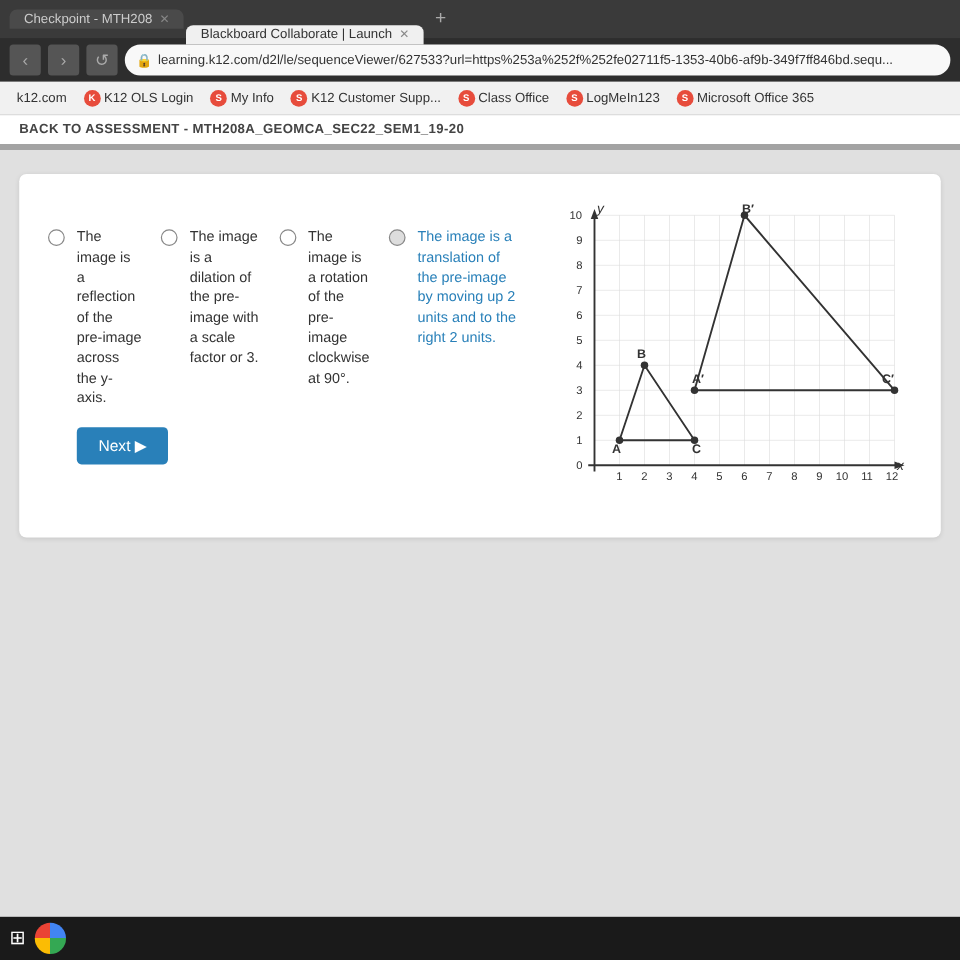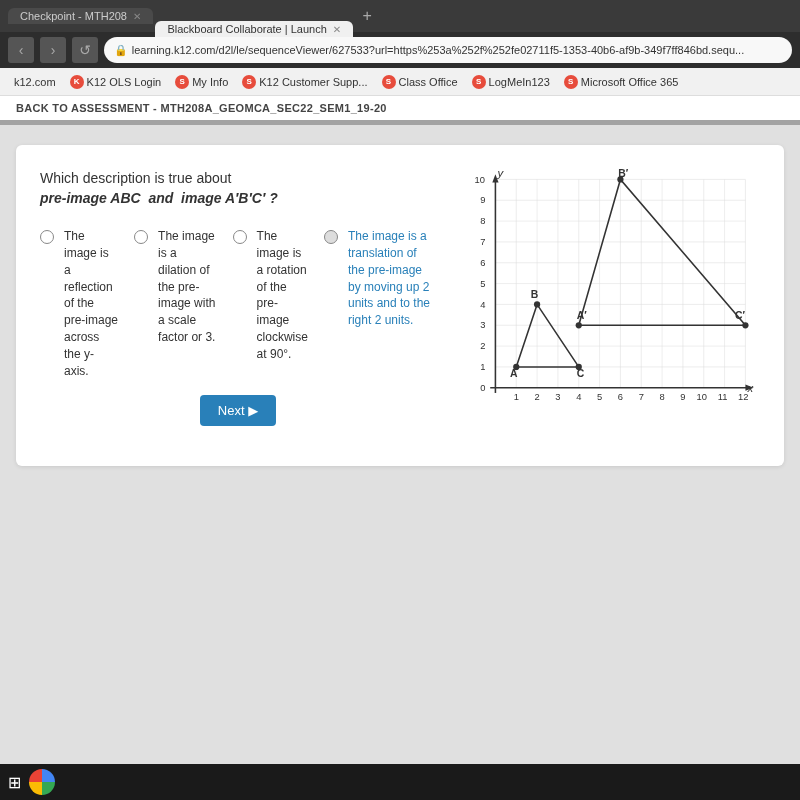--- a/index.html
+++ b/index.html
@@ -215,21 +215,21 @@
     }
 
     .graph-svg {
       width: 100%;
       height: 250px;
     }
 
     
     .bottom-bar {
       display: flex;
-      justify-content: center;
+      justify-content: flex-start;
       padding: 16px 24px;
     }
 
     .next-button {
       background: #2980b9;
       color: white;
       border: none;
       padding: 8px 18px;
       border-radius: 4px;
       font-size: 13px;
@@ -338,24 +338,20 @@
 <div class="page-content">
 
   <div class="back-bar">
     <span>BACK TO ASSESSMENT - MTH208A_GEOMCA_SEC22_SEM1_19-20</span>
   </div>
 
   <div class="main-area">
     <div class="question-card">
 
       <div class="question-left">
-        <div class="question-title">
-          <span>Which description is true about</span><br>
-          <span class="question-title-bold">pre-image <em>ABC</em>&nbsp; and &nbsp;image <em>A′B′C′</em> ?</span>
-        </div>
 
         <div class="answer-options">
           <div class="answer-option">
             <div class="radio-circle"></div>
             <span class="option-text">The image is a reflection of the pre-image across the y-axis.</span>
           </div>
           <div class="answer-option">
             <div class="radio-circle"></div>
             <span class="option-text">The image is a dilation of the pre-image with a scale factor or 3.</span>
           </div>

